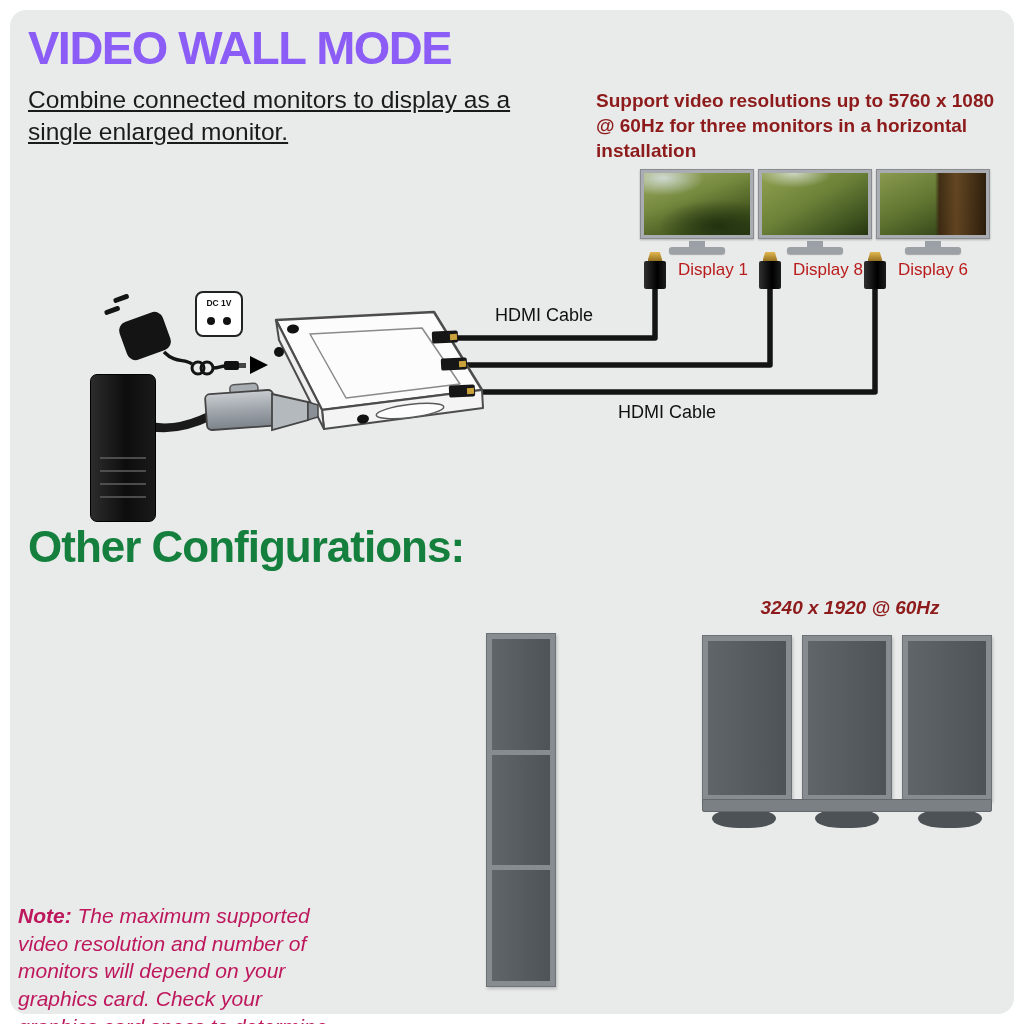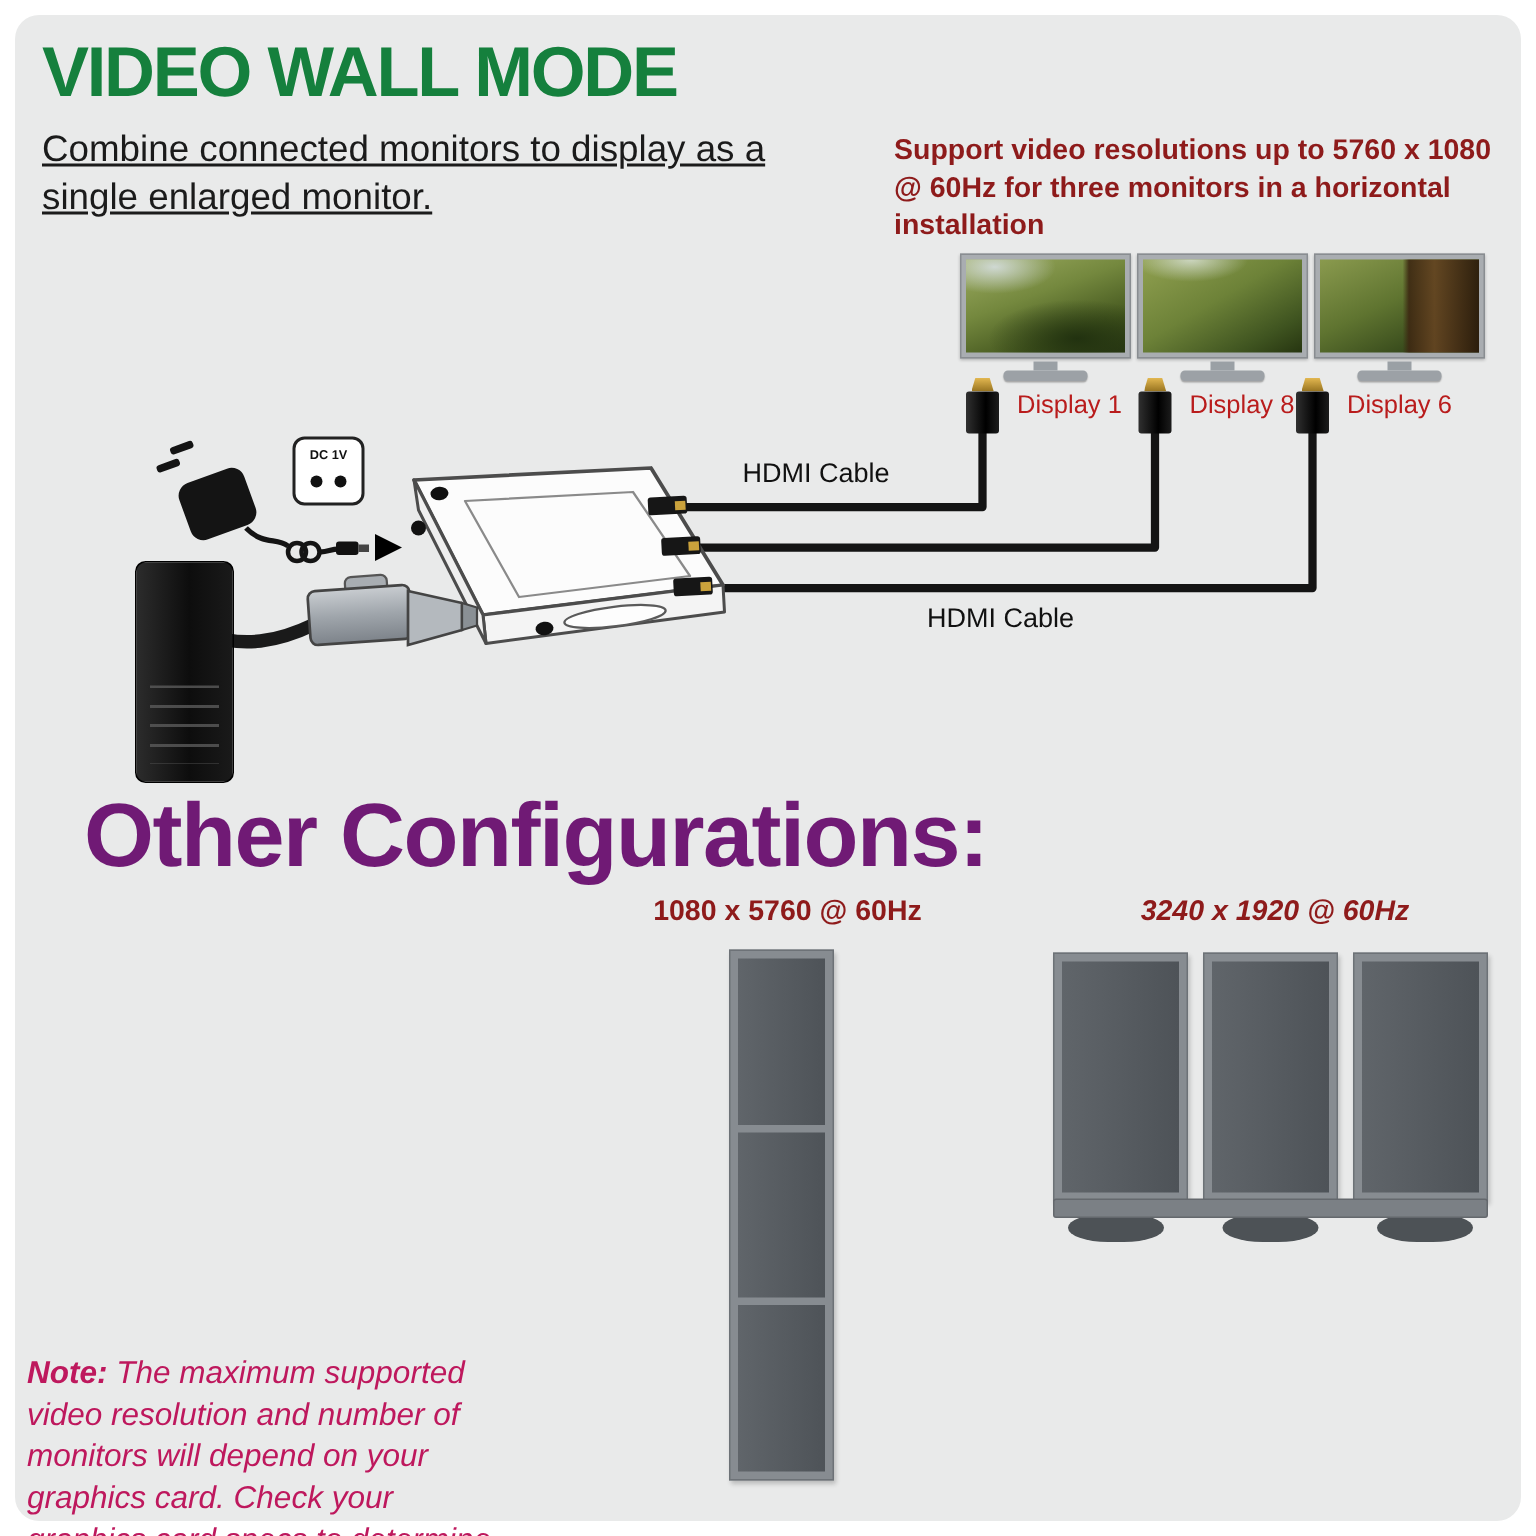--- a/index.html
+++ b/index.html
@@ -3,21 +3,21 @@
 <meta charset="utf-8">
 <style>
   * { margin:0; padding:0; box-sizing:border-box; }
   html,body { width:1024px; height:1024px; }
   body { font-family:"Liberation Sans", sans-serif; }
   .page { position:relative; width:1024px; height:1024px; background:#ffffff; overflow:hidden; }
   .bg { position:absolute; inset:10px; background:var(--background,#e9eaea); border-radius:16px; }
 
   .abs { position:absolute; }
 
-  .title { left:28px; top:20px; font-size:47px; font-weight:900; letter-spacing:-1.5px; color:#15803d; }
+  .title { left:28px; top:20px; font-size:47px; font-weight:900; letter-spacing:-1.5px; color:#8b5cf6; }
   .subtitle { left:28px; top:84px; width:492px; font-size:24.5px; line-height:1.3; color:#1b1b1b;text-decoration:underline; }
 
   .red-note { left:596px; top:88px; width:404px; font-size:19px; font-weight:700;
               color:var(--accent-red,#8e1b1b); line-height:1.32; }
 
   
   .monitor-row { left:640px; top:169px; width:350px; display:flex; gap:4px; z-index:3; }
   .monitor { flex:1; }
   .bezel { height:70px; background:#a9adb1; border:1px solid #898d91; padding:3px; box-shadow:0 1px 2px rgba(0,0,0,.25); }
   .screen { height:100%; }
@@ -49,21 +49,21 @@
   .hdmi-label-top { left:495px; top:305px; font-size:18px; color:#111; z-index:5; }
   .hdmi-label-bottom { left:618px; top:402px; font-size:18px; color:#111; z-index:5; }
 
   .device-svg { left:80px; top:280px; z-index:3; }
 
   .black-device { left:90px; top:374px; width:66px; height:148px; z-index:4;
       background:linear-gradient(90deg,#2c2c2c,#0d0d0d 55%,#1a1a1a); border:1px solid #000; border-radius:7px; }
   .black-device .grip { position:absolute; left:9px; right:9px; bottom:12px; height:52px;
       background:repeating-linear-gradient(180deg, rgba(90,90,90,.8) 0 2px, rgba(0,0,0,0) 2px 13px); }
 
-  .other-heading { left:28px; top:522px; font-size:60px; font-weight:900; letter-spacing:-1px; color:#701a75;margin-left:28px; }
+  .other-heading { left:28px; top:522px; font-size:44px; font-weight:900; letter-spacing:-1px; color:#15803d; }
 
   .res-label { font-size:19px; font-weight:700; color:var(--accent-red,#8e1b1b); text-align:center; width:220px; }
   .res-label-1 { left:415px; top:597px; }
   .res-label-2 { left:740px; top:597px;font-style:italic; }
 
   
   .v-column { left:486px; top:633px; width:70px; height:354px; background:#878c91; border:1px solid #6d7control;
       border:1px solid #6d7277; padding:5px; display:flex; flex-direction:column; gap:5px; box-shadow:1px 2px 3px rgba(0,0,0,.2); }
   .v-screen { flex:1; background:linear-gradient(90deg,#60656a,#4e5358); }
 
@@ -204,21 +204,20 @@
       <polygon points="228,122 238,125 238,137 228,140" fill="#8a9095" stroke="#444" stroke-width="1.5"></polygon>
     </g>
   </svg>
 
   <div class="abs black-device">
     <div class="grip"></div>
   </div>
 
   <h2 class="abs other-heading">Other Configurations:</h2>
 
-  <div class="abs res-label res-label-1">1080 x 5760 @ 60Hz</div>
   <div class="abs res-label res-label-2">3240 x 1920 @ 60Hz</div>
 
   <div class="abs v-column">
     <div class="v-screen"></div>
     <div class="v-screen"></div>
     <div class="v-screen"></div>
   </div>
 
   <div class="abs p-row">
     <div class="p-panels">

